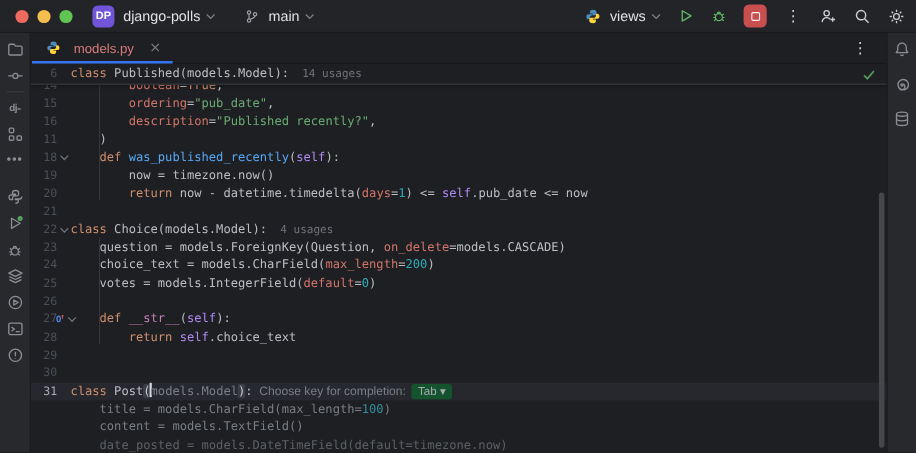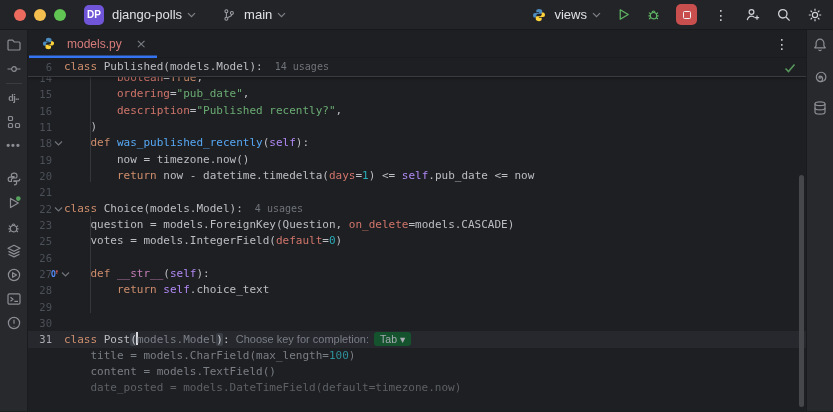--- a/index.html
+++ b/index.html
@@ -259,20 +259,21 @@
             <div class="row"><span class="ln">18</span><span class="gut"><svg width="9" height="7" viewBox="0 0 9 7">
                   <path d="M1 1.5l3.5 3.5L8 1.5" stroke="#6F737A" stroke-width="1.2" fill="none"></path>
                 </svg></span><span class="code"><span class="s-txt">    </span><span class="s-kw">def</span><span class="s-txt"> </span><span class="s-fn">was_published_recently</span><span class="s-txt">(</span><span class="s-self">self</span><span class="s-txt">):</span></span></div>
             <div class="row"><span class="ln">19</span><span class="gut"></span><span class="code"><span class="s-txt">        now = timezone.now()</span></span></div>
             <div class="row"><span class="ln">20</span><span class="gut"></span><span class="code"><span class="s-txt">        </span><span class="s-kw">return</span><span class="s-txt"> now - datetime.timedelta(</span><span class="s-arg">days</span><span class="s-txt">=</span><span class="s-num">1</span><span class="s-txt">) &lt;= </span><span class="s-self">self</span><span class="s-txt">.pub_date &lt;= now</span></span></div>
             <div class="row"><span class="ln">21</span><span class="gut"></span><span class="code"></span></div>
             <div class="row"><span class="ln">22</span><span class="gut"><svg width="9" height="7" viewBox="0 0 9 7">
                   <path d="M1 1.5l3.5 3.5L8 1.5" stroke="#6F737A" stroke-width="1.2" fill="none"></path>
                 </svg></span><span class="code"><span class="s-kw">class</span><span class="s-txt"> Choice(models.Model):</span><span class="s-us">  4 usages</span></span></div>
             <div class="row"><span class="ln">23</span><span class="gut"></span><span class="code"><span class="s-txt">    question = models.ForeignKey(Question, </span><span class="s-arg">on_delete</span><span class="s-txt">=models.CASCADE)</span></span></div>
+            <div class="row"><span class="ln">24</span><span class="gut"></span><span class="code"><span class="s-txt">    choice_text = models.CharField(</span><span class="s-arg">max_length</span><span class="s-txt">=</span><span class="s-num">200</span><span class="s-txt">)</span></span></div>
             <div class="row"><span class="ln">25</span><span class="gut"></span><span class="code"><span class="s-txt">    votes = models.IntegerField(</span><span class="s-arg">default</span><span class="s-txt">=</span><span class="s-num">0</span><span class="s-txt">)</span></span></div>
             <div class="row"><span class="ln">26</span><span class="gut"></span><span class="code"></span></div>
             <div class="row"><span class="ln">27</span><span class="gut has-ov"><span class="ov">O<span class="ova">↑</span></span><svg width="9" height="7" viewBox="0 0 9 7">
                   <path d="M1 1.5l3.5 3.5L8 1.5" stroke="#6F737A" stroke-width="1.2" fill="none"></path>
                 </svg></span><span class="code"><span class="s-txt">    </span><span class="s-kw">def</span><span class="s-txt"> </span><span class="s-dun">__str__</span><span class="s-txt">(</span><span class="s-self">self</span><span class="s-txt">):</span></span></div>
             <div class="row"><span class="ln">28</span><span class="gut"></span><span class="code"><span class="s-txt">        </span><span class="s-kw">return</span><span class="s-txt"> </span><span class="s-self">self</span><span class="s-txt">.choice_text</span></span></div>
             <div class="row"><span class="ln">29</span><span class="gut"></span><span class="code"></span></div>
             <div class="row"><span class="ln">30</span><span class="gut"></span><span class="code"></span></div>
             <div class="row current"><span class="ln">31</span><span class="gut"></span><span class="code"><span class="s-kw">class</span><span class="s-txt"> Post</span><span class="s-brace">(</span><span class="s-cursor"></span><span class="s-ghost">models.Model</span><span class="s-brace">)</span><span class="s-txt">:</span><span class="s-hint">  Choose key for completion: </span><span class="s-chip">Tab ▾</span></span></div>
             <div class="row"><span class="ln"></span><span class="gut"></span><span class="code"><span class="s-ghost">    title = models.CharField(max_length=</span><span class="s-gnum">100</span><span class="s-ghost">)</span></span></div>

